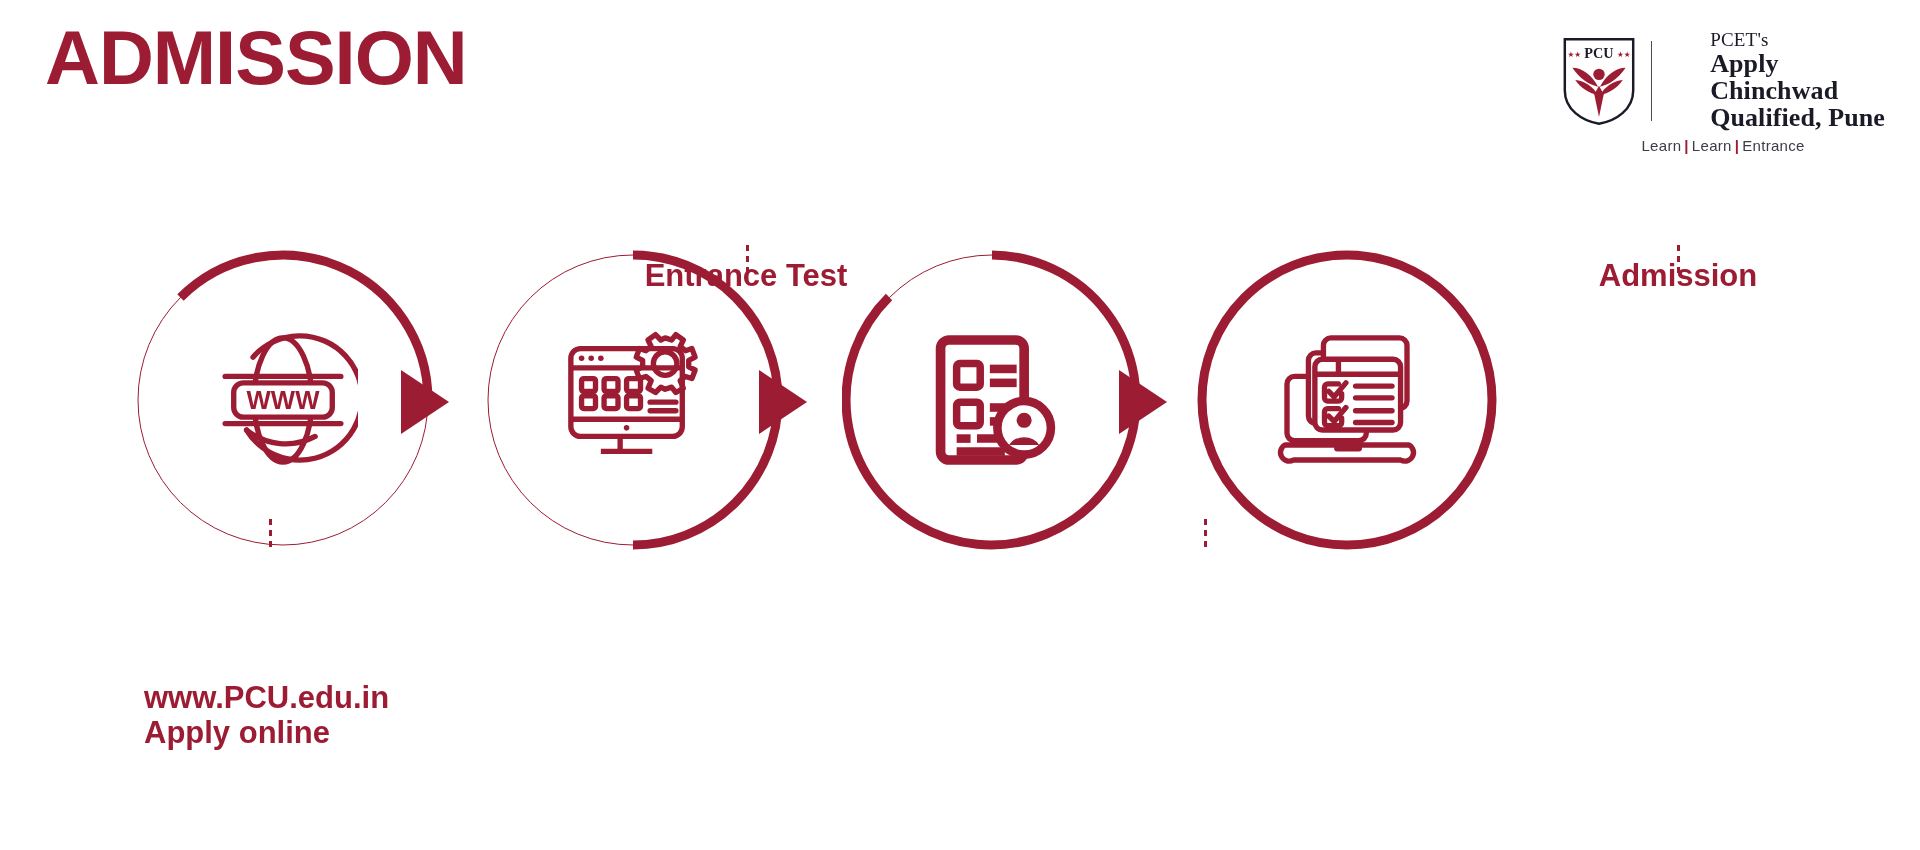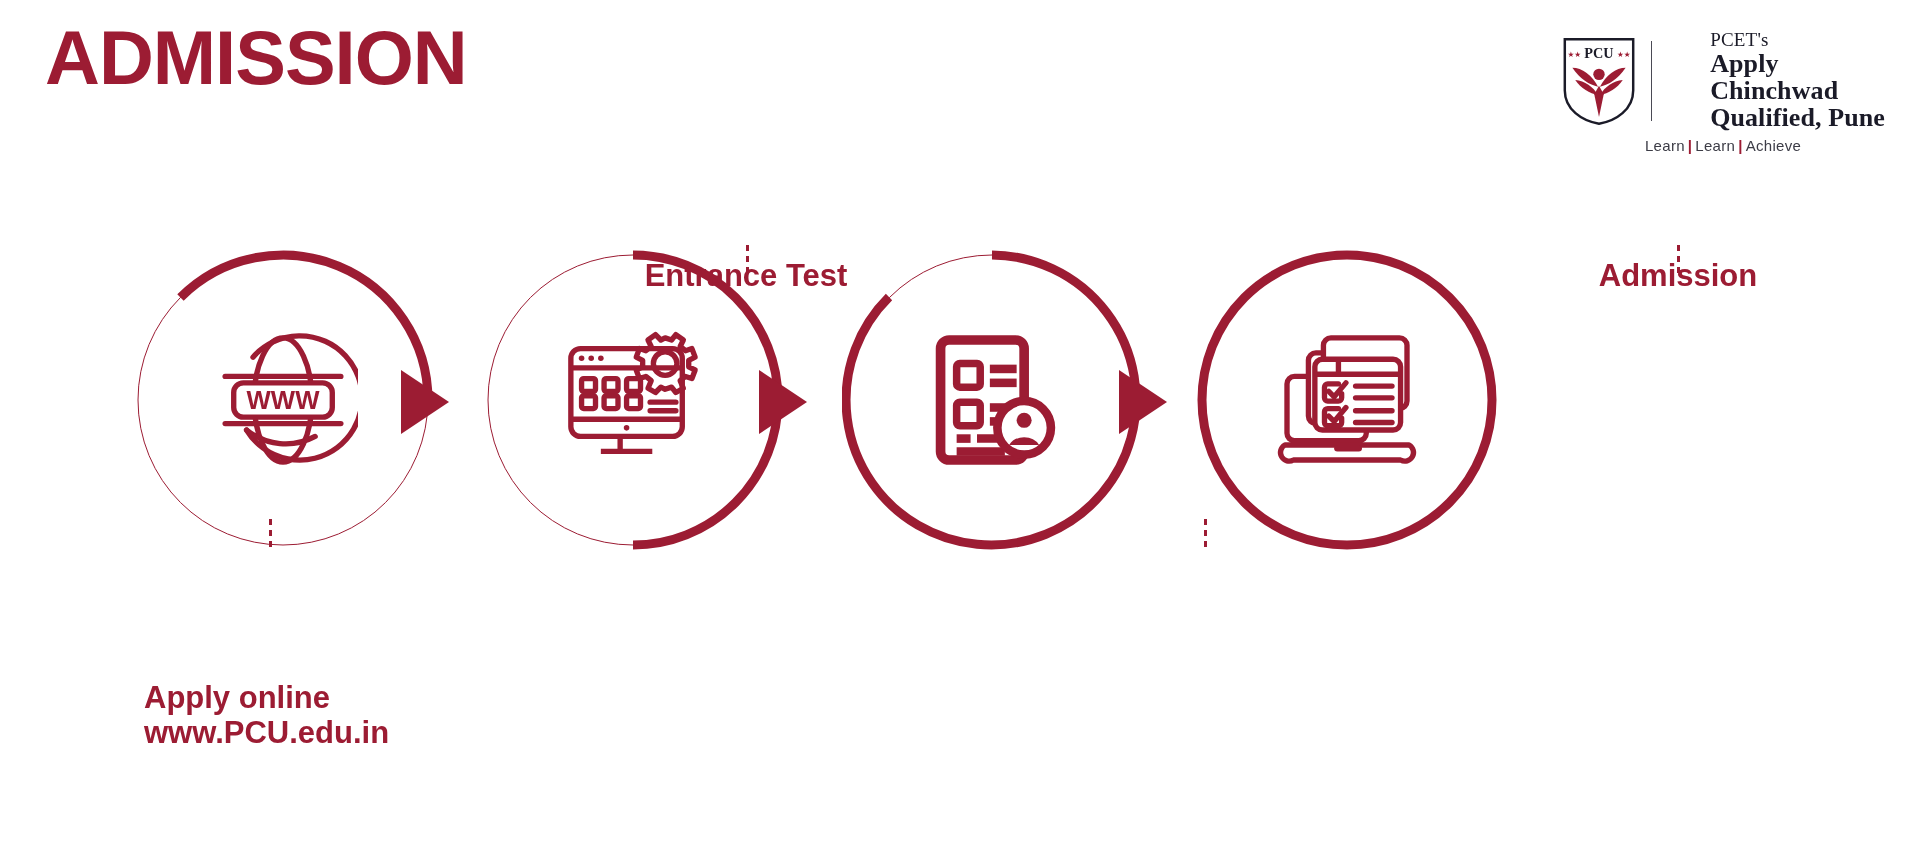--- a/index.html
+++ b/index.html
@@ -71,21 +71,21 @@
       </svg>
       <div class="logo-divider"></div>
       <div class="logo-text">
         <div class="logo-pcets">PCET's</div>
         <div class="logo-name">Apply</div>
         <div class="logo-name">Chinchwad</div>
         <div class="logo-name">Qualified, Pune</div>
       </div>
     </div>
     <div class="logo-tagline">
-      <span>Learn</span><i>|</i><span>Learn</span><i>|</i><span>Achieve</span>
+      <span>Learn</span><i>|</i><span>Learn</span><i>|</i><span>Entrance</span>
     </div>
   </div>
 
   <div class="flow">
 
     <div class="step" style="left:133px">
       <svg class="ring" viewBox="0 0 300 300">
         <circle cx="150" cy="150" r="145" fill="none" stroke="#9c1c33" stroke-width="1"></circle>
         <path d="M150 5 A145 145 0 0 1 252.5 252.5" fill="none" stroke="#9c1c33" stroke-width="9" transform="rotate(-45 150 150)"></path>
       </svg>
@@ -217,22 +217,22 @@
       </svg>
     </div>
   </div>
 
   <div class="dash" style="left:269px;top:519px;height:28px"></div>
   <div class="dash" style="left:746px;top:245px;height:28px"></div>
   <div class="dash" style="left:1204px;top:519px;height:28px"></div>
   <div class="dash" style="left:1677px;top:245px;height:28px"></div>
 
   <div class="label label-bottom" style="left:144px;top:680px">
+    <div>www.PCU.edu.in</div>
     <div>Apply online</div>
-    <div>www.PCU.edu.in</div>
   </div>
 
   <div class="label label-top" style="left:621px;top:258px;width:250px;margin-left:0">
     <div>Entrance Test</div>
   </div>
 
 
   <div class="label label-top" style="left:1553px;top:258px;width:250px;text-align:center">
     <div>Admission</div>
   </div>

